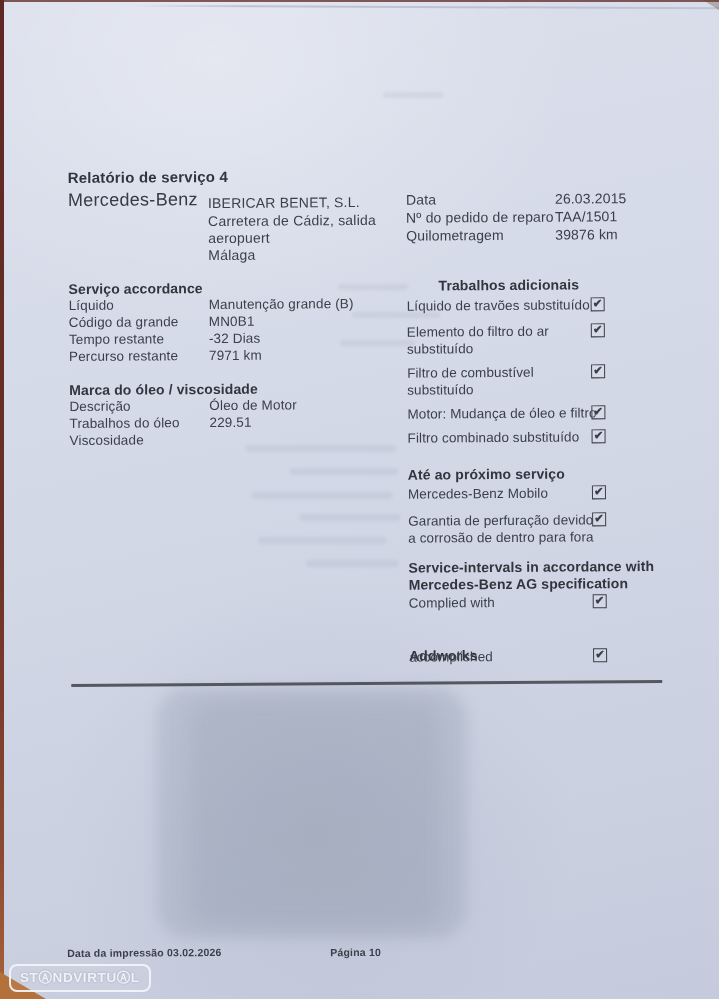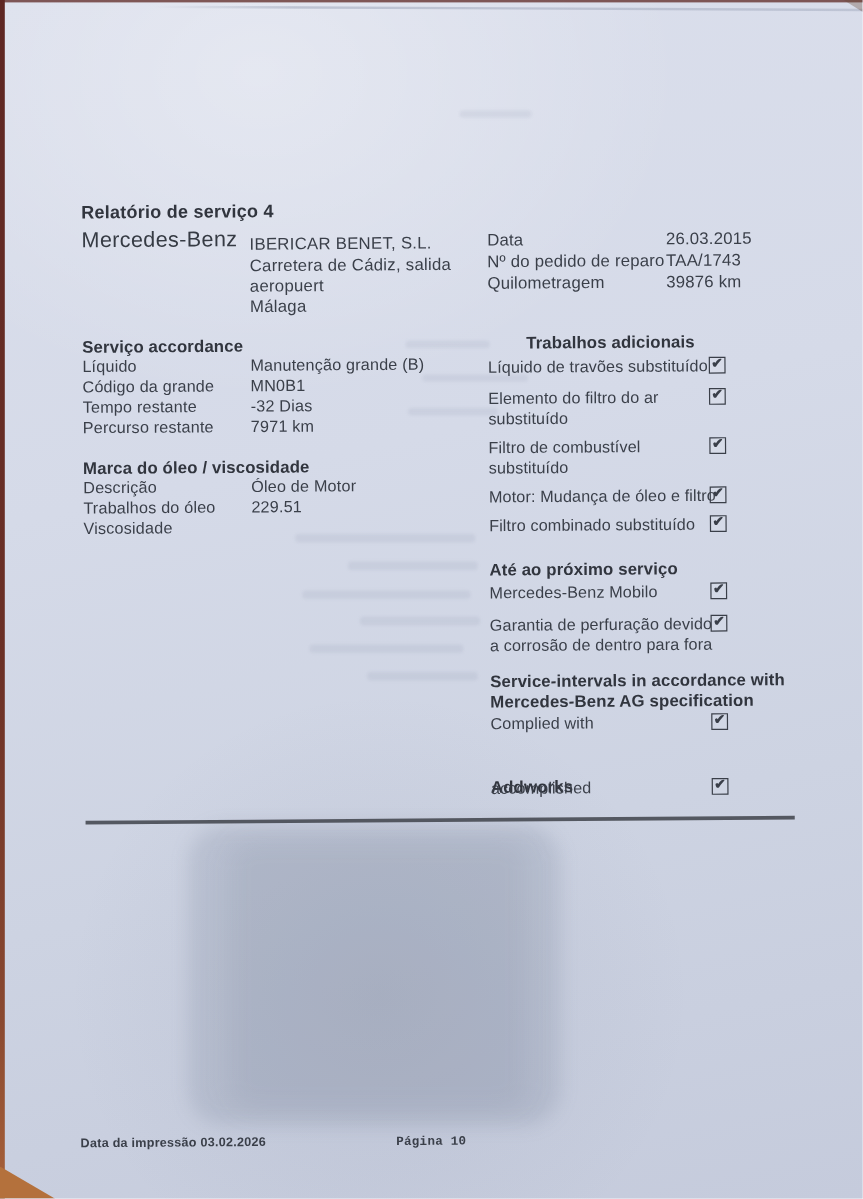--- a/index.html
+++ b/index.html
@@ -75,21 +75,21 @@
     <div class="abs pre" style="left:210px;top:212px;">Carretera de Cádiz, salida
 aeropuert
 Málaga</div>
 
     <div class="frow mrow" style="left:408px;top:192px;width:310px;">
       <span class="flabel">Data</span>
       <span class="fvalue">26.03.2015</span>
     </div>
     <div class="frow mrow" style="left:408px;top:210px;width:310px;">
       <span class="flabel">Nº do pedido de reparo</span>
-      <span class="fvalue">TAA/1743</span>
+      <span class="fvalue">TAA/1501</span>
     </div>
     <div class="frow mrow" style="left:408px;top:228px;width:310px;">
       <span class="flabel">Quilometragem</span>
       <span class="fvalue">39876 km</span>
     </div>
 
     <div class="abs sec-title" style="left:70px;top:279px;">Serviço accordance</div>
     <div class="frow" style="left:70px;top:296px;width:340px;">
       <span class="flabel">Líquido</span>
       <span class="fvalue">Manutenção grande (B)</span>
@@ -183,21 +183,22 @@
     <div class="citem" style="left:408px;top:649px;">
       <span class="clabel">accomplished</span>
       <span class="cbox">
           <span class="check">✔</span>
         </span>
     </div>
 
     <div class="rule"></div>
 
     <div class="abs footer-text" style="left:64px;top:945px;">Data da impressão 03.02.2026</div>
-    <div class="abs footer-text" style="left:327px;top:946px;font-family:Liberation Mono, monospace;">Página 10</div>
+    <div class="abs footer-text" style="left:327px;top:946px;">Página 10</div>
   </div>
 
   <div class="edge-top"></div>
   <div class="edge-left"></div>
   <div class="corner-tr"></div>
   <div class="corner-orange"></div>
+  <div class="badge">STⒶNDVIRTUⒶL</div>
 
 </div>
 
 </body></html>

